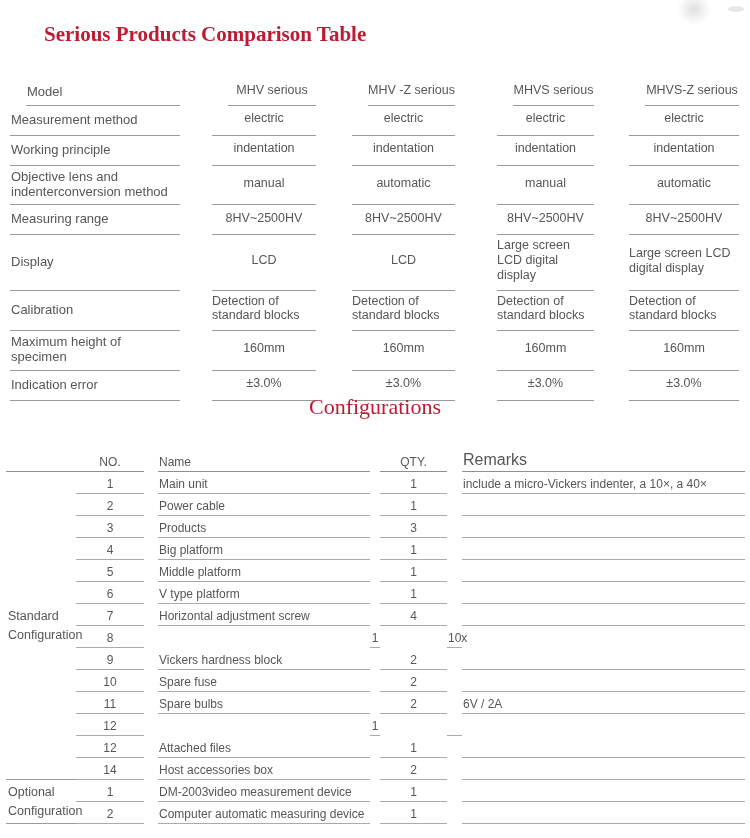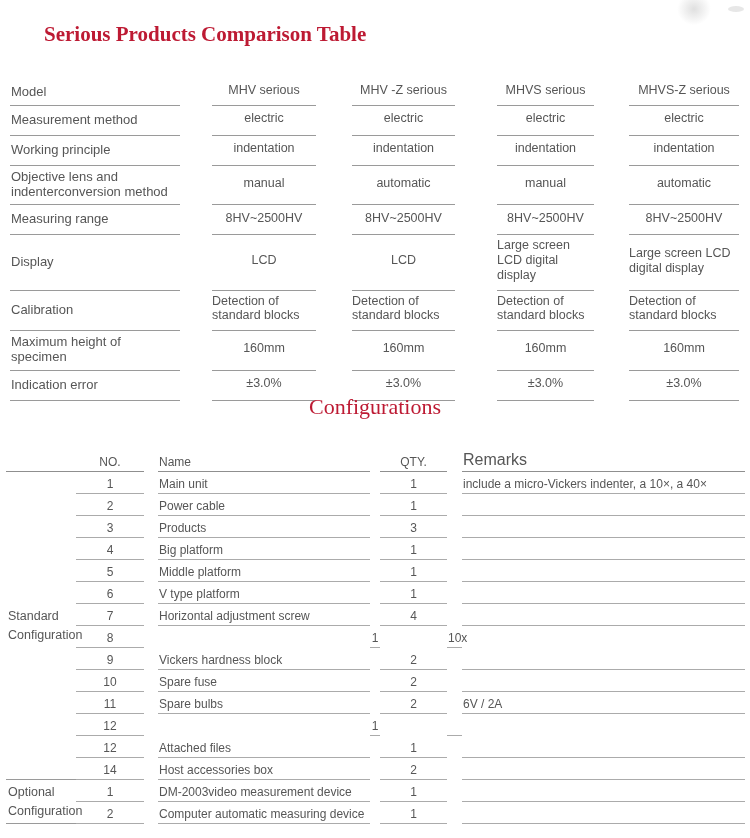--- a/index.html
+++ b/index.html
@@ -24,21 +24,21 @@
   .smudge{position:absolute;right:32px;top:-14px;width:48px;height:46px;border-radius:50%;
     background:radial-gradient(closest-side,#b9b9b9,rgba(185,185,185,0) 70%);opacity:.45;}
   .smudge2{position:absolute;right:6px;top:6px;width:16px;height:6px;border-radius:50%;
     background:#cfcfcf;opacity:.5;}
 
   
   .table1{position:absolute;left:10px;top:80px;width:729px;}
   .t1row{display:grid;grid-template-columns:170px 32px 104px 36px 103px 42px 97px 35px 110px;}
   .t1row > .t1c{min-height:30px;border-bottom:1px solid var(--line);
     display:flex;align-items:center;line-height:1.18;}
-  .t1row.hdr > .t1c{min-height:25px;}
+  .t1row.hdr > .t1c{min-height:25px;margin-left:16px;}
   .t1c.lbl{font-size:13px;justify-content:flex-start;padding:3px 2px 5px 1px;}
   .t1c.val{font-size:12.5px;justify-content:center;text-align:left;padding:3px 0 7px;}
   .t1row .gap{border-bottom:none;}
 
   
   .config{position:absolute;left:6px;top:450px;display:flex;align-items:flex-start;}
   .gcol{width:70px;}
   .gcol .gch{height:22px;border-bottom:1px solid var(--linedark);}
   .gcol .gcell{display:flex;align-items:center;border-bottom:1px solid var(--line);
     font-size:12.5px;line-height:1.5;padding-left:2px;white-space:normal;overflow:visible;}

